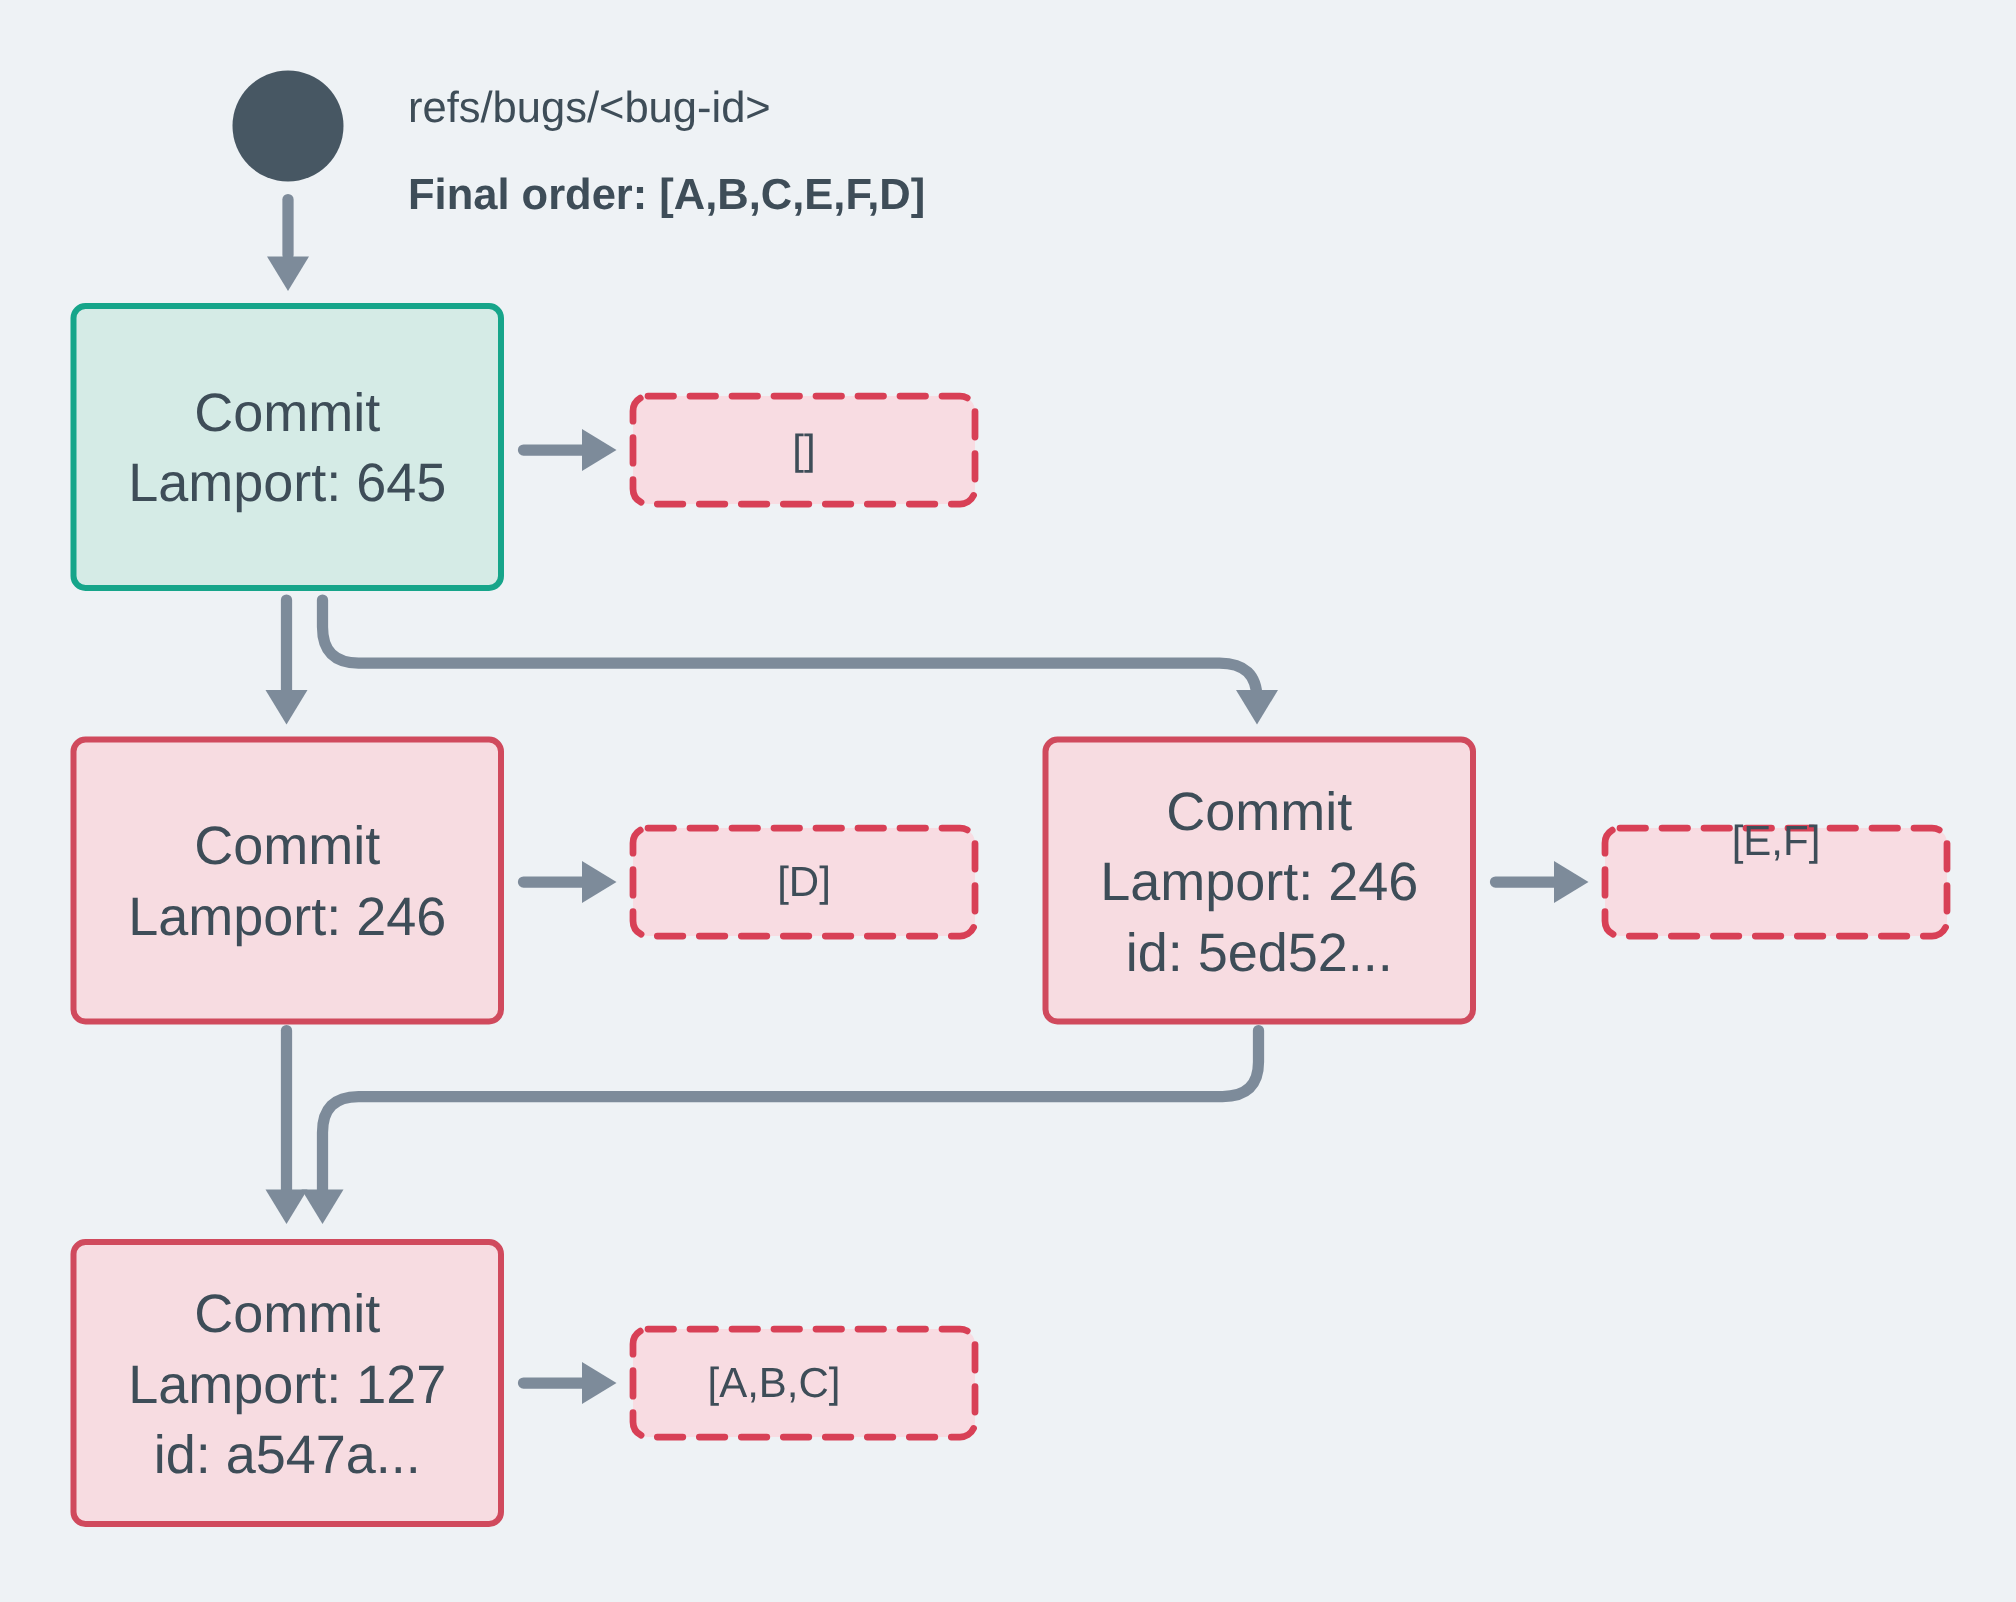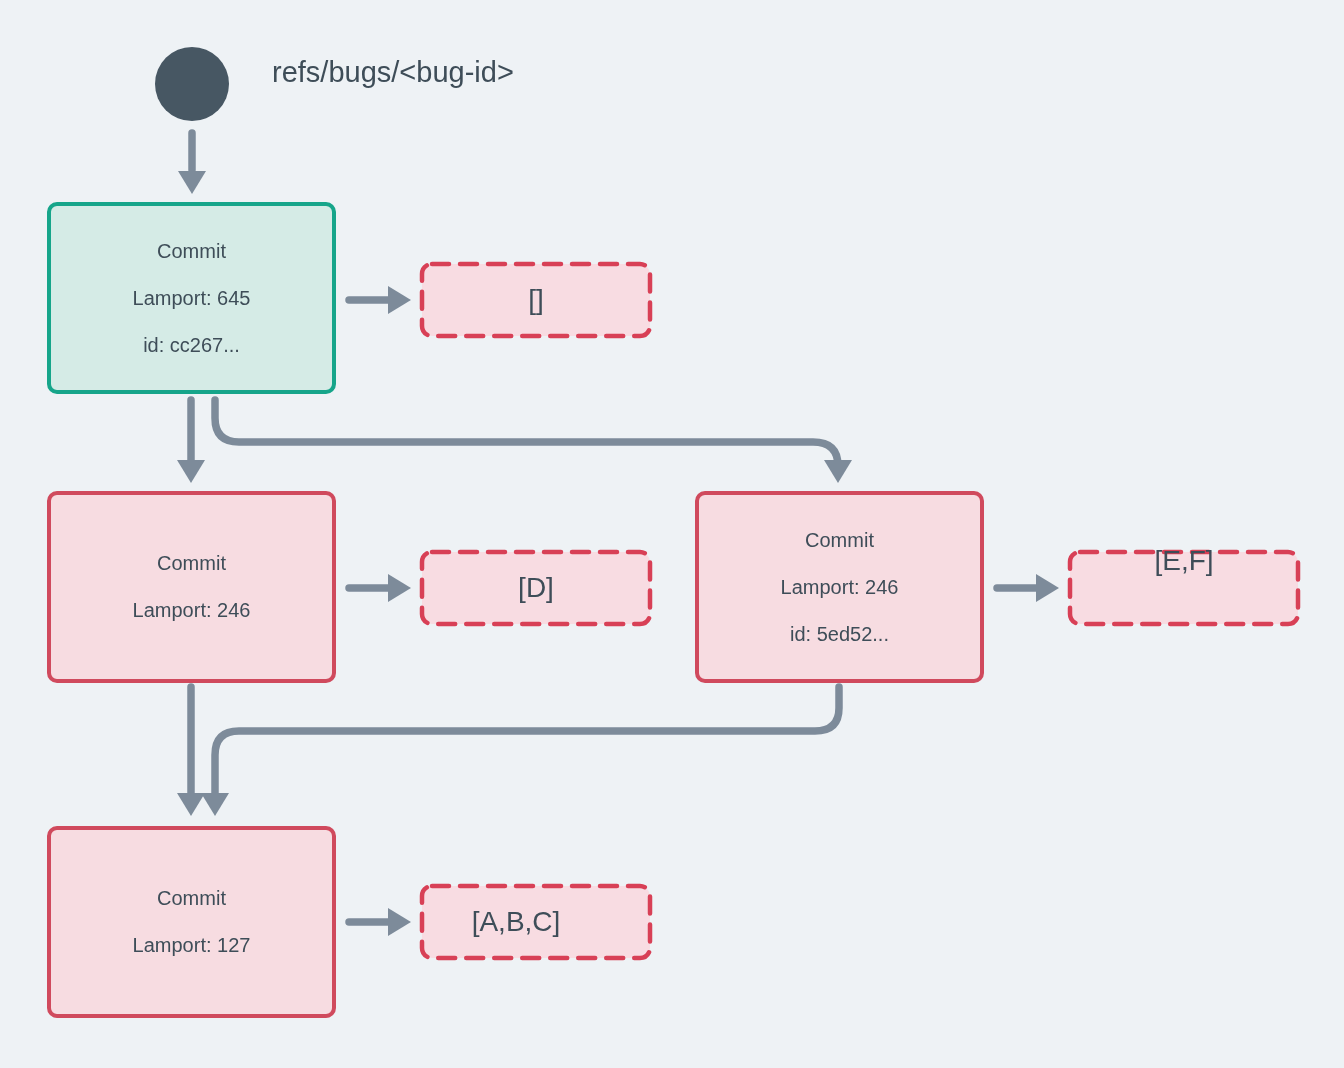--- a/index.html
+++ b/index.html
@@ -47,21 +47,21 @@
   .commit {
     position: absolute;
     width: 289px; height: 192px;
     box-sizing: border-box;
     border-radius: 10px;
     display: flex;
     flex-direction: column;
     justify-content: center;
     align-items: center;
     text-align: center;
-    font-size: 20px;
+    font-size: 36px;
     line-height: 47px;
   }
   .commit.teal {
     border: 4px solid #16a58a;
     background: #d5ebe6;
   }
   .commit.red {
     border: 4px solid #d04a5d;
     background: #f7dce1;
   }
@@ -116,38 +116,39 @@
     <g fill="#f8dce2" stroke="#d84056" stroke-width="4.5" stroke-dasharray="17 11" stroke-linecap="round">
       <rect x="422" y="264" width="228" height="72" rx="10"></rect>
       <rect x="422" y="552" width="228" height="72" rx="10"></rect>
       <rect x="1070" y="552" width="228" height="72" rx="10"></rect>
       <rect x="422" y="886" width="228" height="72" rx="10"></rect>
     </g>
   </svg>
 
   <div class="ref-circle"></div>
   <div class="ref-name">refs/bugs/&lt;bug-id&gt;</div>
+  <div class="final-order">Final order: [A,B,C,E,F,D]</div>
 
   <div id="commit-root" class="commit teal">
     <span>Commit</span>
     <span>Lamport: 645</span>
-    <span>id: cc267...</span>
   </div>
   <div id="commit-left" class="commit red">
     <span>Commit</span>
     <span>Lamport: 246</span>
   </div>
   <div id="commit-right" class="commit red">
     <span>Commit</span>
     <span>Lamport: 246</span>
     <span>id: 5ed52...</span>
   </div>
   <div id="commit-bottom" class="commit red">
     <span>Commit</span>
     <span>Lamport: 127</span>
+    <span>id: a547a...</span>
   </div>
 
   <div id="ops-root-label" class="ops-label">[]</div>
   <div id="ops-left-label" class="ops-label">[D]</div>
   <div id="ops-right-label" class="ops-label">[E,F]</div>
   <div id="ops-bottom-label" class="ops-label">[A,B,C]</div>
 
 </div>
 
 </body></html>

